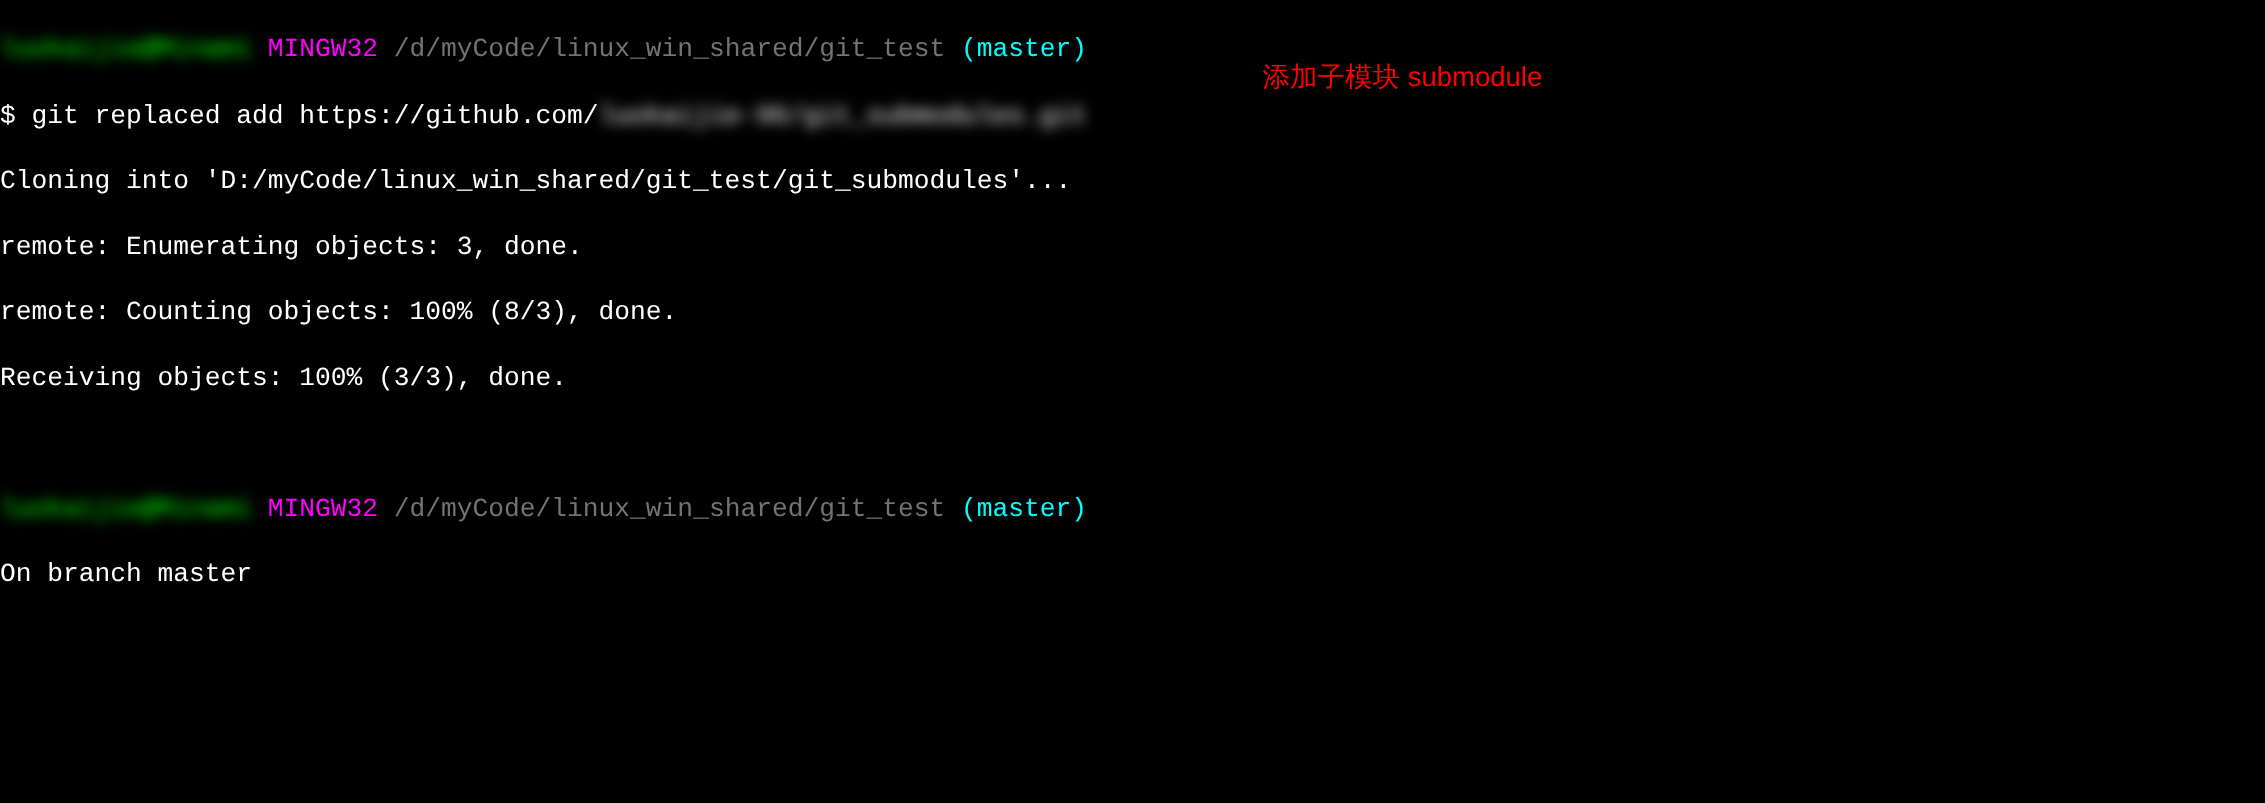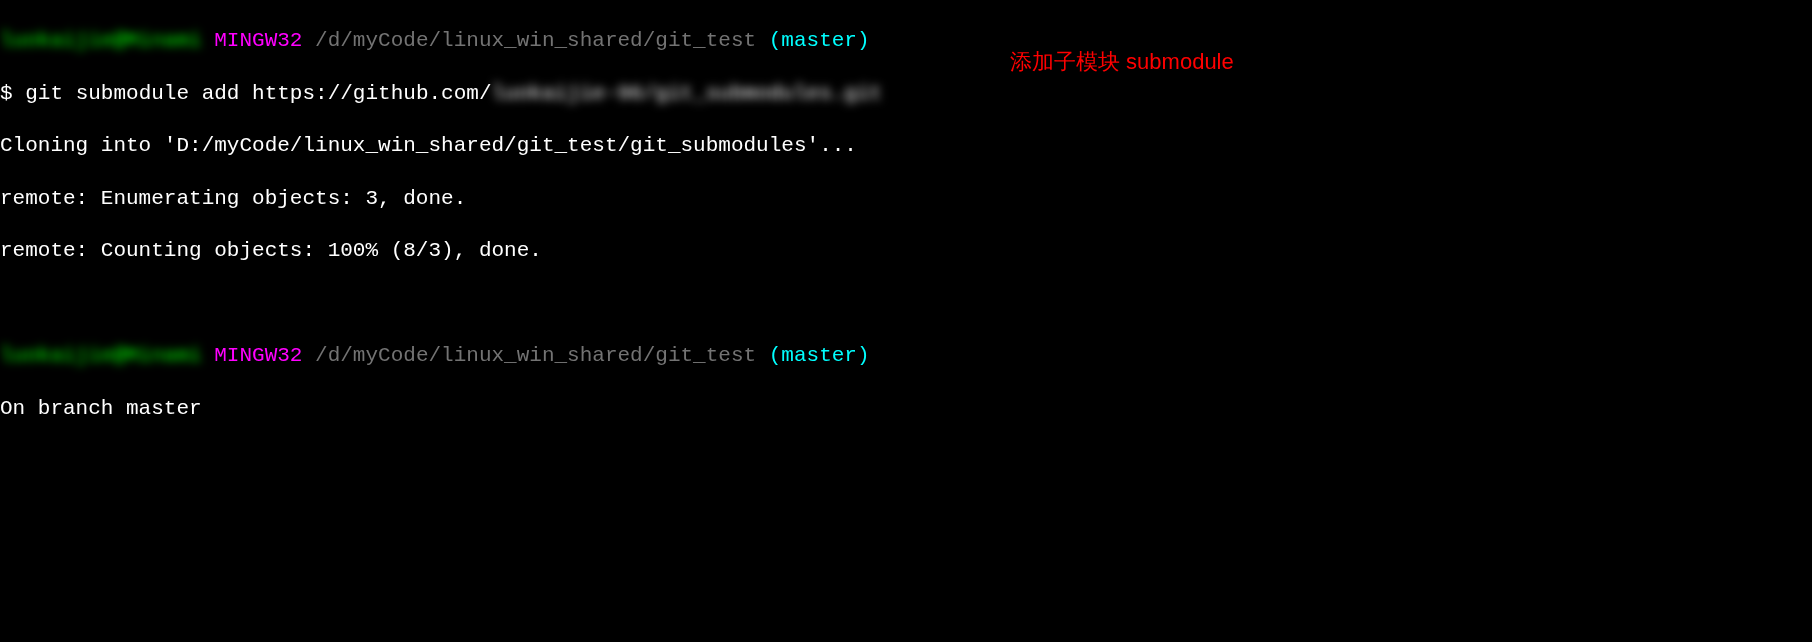--- a/index.html
+++ b/index.html
@@ -39,24 +39,25 @@
     }
     .line {
       display: block;
     }
   </style>
 </head>
 <body>
 
 <div class="terminal">
 <span class="line"><span class="green blurred">luokaijie@Minami</span><span class="magenta"> MINGW32 </span><span class="yellow">/d/myCode/linux_win_shared/git_test </span><span class="cyan">(master)</span></span>
-<span class="line"><span class="white">$ </span><span class="white">git submodule add https://github.com/</span><span class="white blurred">luokaijie-96/git_submodules.git</span></span>
+<span class="line"><span class="white">$ </span><span class="white">git replaced add https://github.com/</span><span class="white blurred">luokaijie-96/git_submodules.git</span></span>
 <span class="line white">Cloning into 'D:/myCode/linux_win_shared/git_test/git_submodules'...</span>
 <span class="line white">remote: Enumerating objects: 3, done.</span>
 <span class="line white">remote: Counting objects: 100% (8/3), done.</span>
+<span class="line white">Receiving objects: 100% (3/3), done.</span>
 <span class="line"> </span>
 <span class="line"><span class="green blurred">luokaijie@Minami</span><span class="magenta"> MINGW32 </span><span class="yellow">/d/myCode/linux_win_shared/git_test </span><span class="cyan">(master)</span></span>
 <span class="line white">On branch master</span>
 
 
 
 
 
 
 

